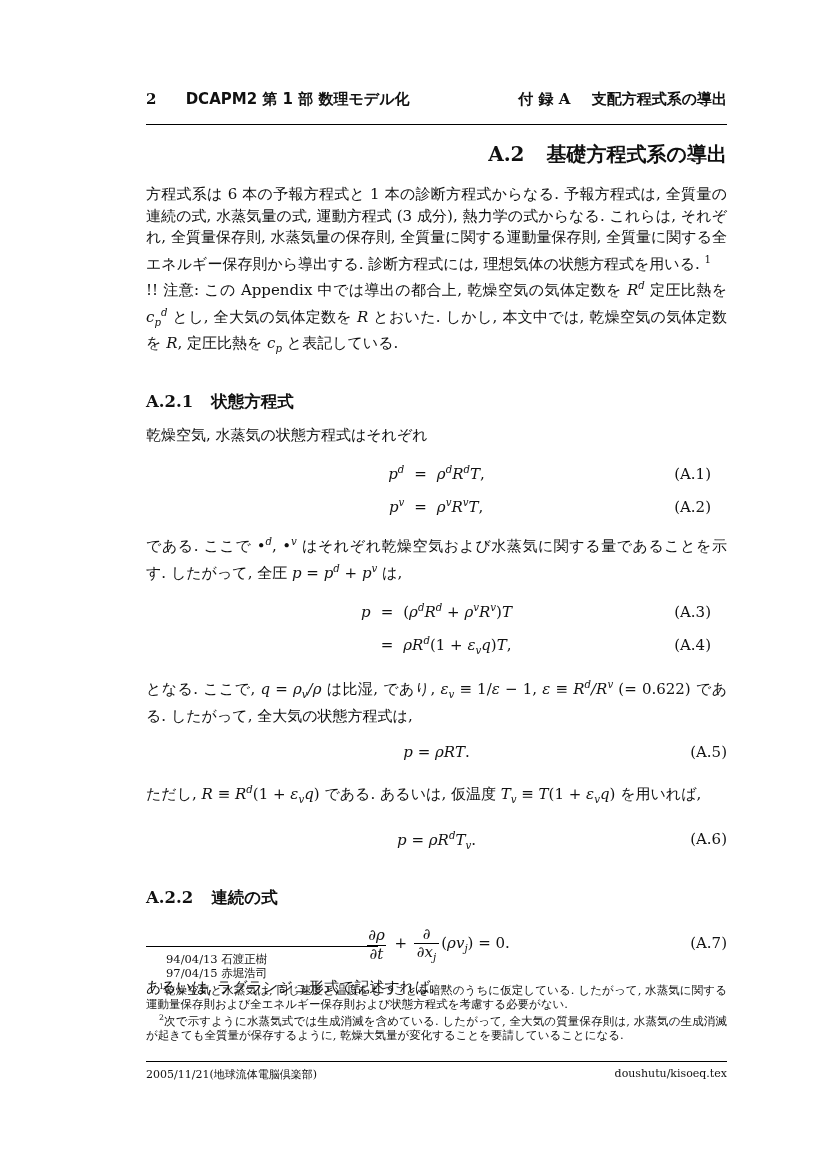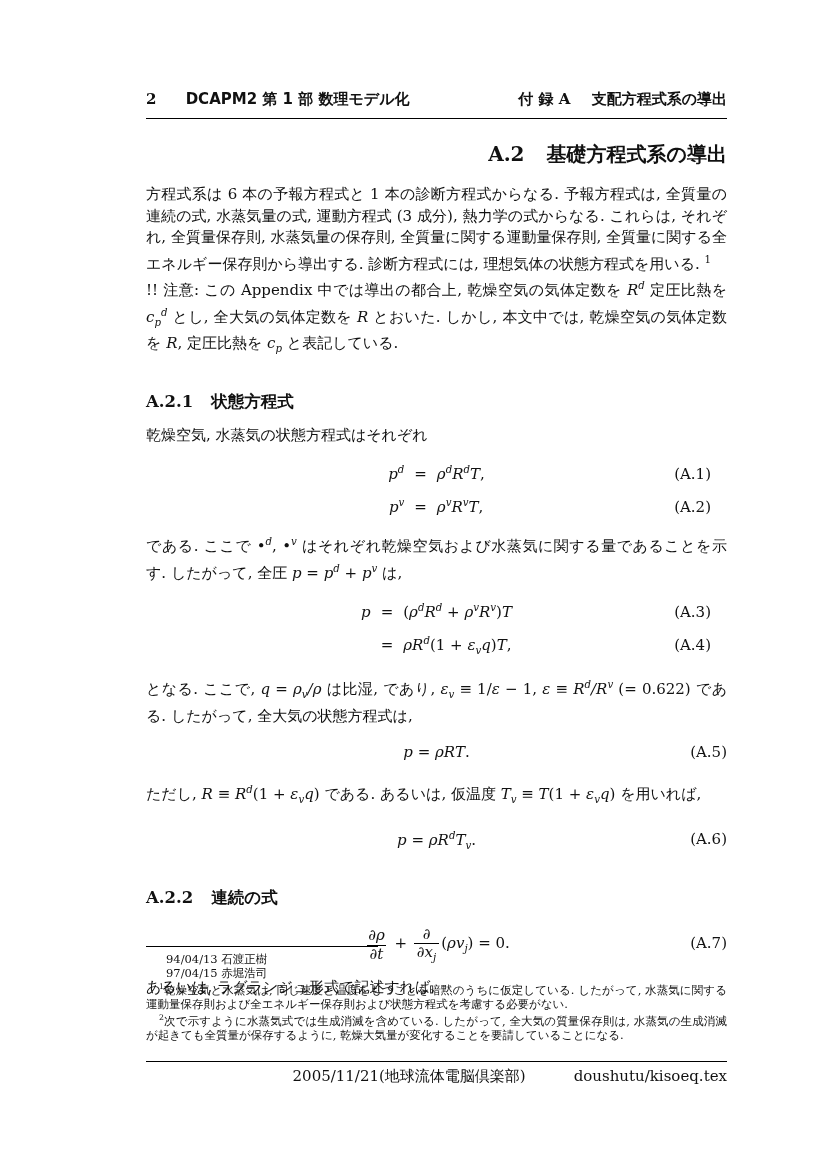--- a/index.html
+++ b/index.html
@@ -4,21 +4,21 @@
 <style>
   html,body{margin:0;padding:0;background:#ffffff;}
   .page{
     position:relative;width:826px;height:1169px;background:#ffffff;overflow:hidden;
     font-family:"DejaVu Serif","Liberation Serif",serif;color:#111;
   }
   
   .header{
     position:absolute;top:90px;left:146px;right:99px;
     display:flex;justify-content:space-between;align-items:baseline;
-    border-bottom:1px solid #000;padding-bottom:9px;
+    border-bottom:1px solid #000;padding-bottom:15px;
     font-size:15px;font-weight:bold;
   }
   .h-num{font-family:"DejaVu Serif","Liberation Serif",serif;}
   .h-title{font-family:"DejaVu Sans","Liberation Sans",sans-serif;}
   .h-left .h-num{margin-right:24px;}
   .h-right .h-num{margin-right:16px;}
   
   .main{position:absolute;top:142px;left:146px;width:581px;font-size:15px;line-height:21.5px;text-align:justify;}
   .h1{font-size:20px;line-height:24px;font-weight:bold;margin:0 0 18px 0;text-align:right;}
   .h1 .num{font-family:"DejaVu Serif","Liberation Serif",serif;margin-right:22px;}
@@ -49,21 +49,21 @@
   .fden{display:block;line-height:1.15;border-top:1px solid #000;padding:0 3px;}
   
   .footnotes{position:absolute;top:946px;left:146px;width:581px;font-size:11.5px;line-height:14px;text-align:justify;}
   .fnrule{width:232px;border-top:1px solid #000;margin-bottom:5px;}
   .fn-date{padding-left:20px;}
   .fn{text-indent:13px;}
   
   .footer{
     position:absolute;top:1061px;left:146px;right:99px;
     border-top:1px solid #000;padding-top:5px;
-    display:flex;justify-content:flex-end;font-size:15px;gap:48px;
+    display:flex;justify-content:space-between;font-size:11px;gap:48px;
   }
 </style>
 </head>
 <body>
 
 <div class="page">
 
   <div class="header">
     <div class="h-left">
       <span class="h-num">2</span>

